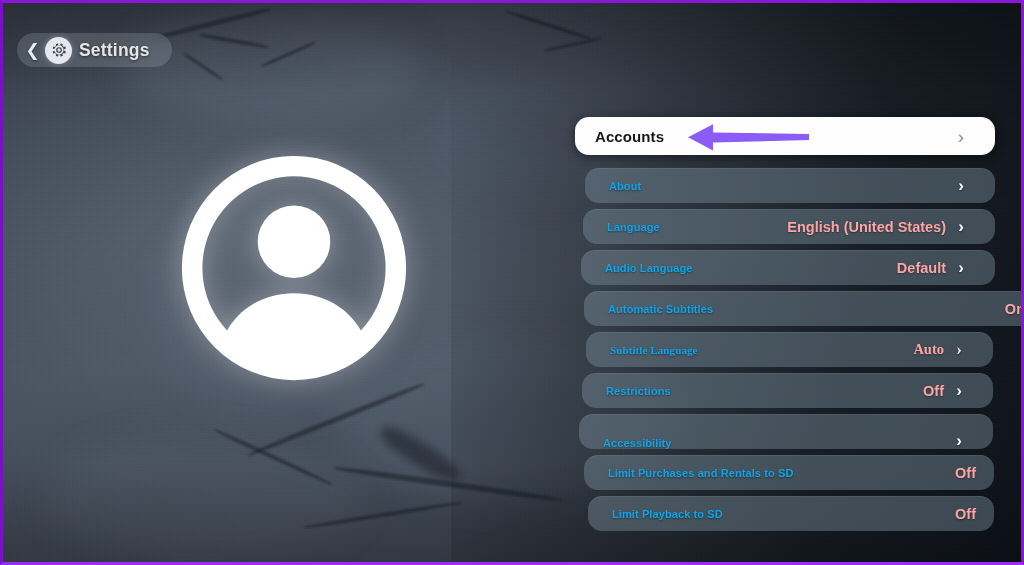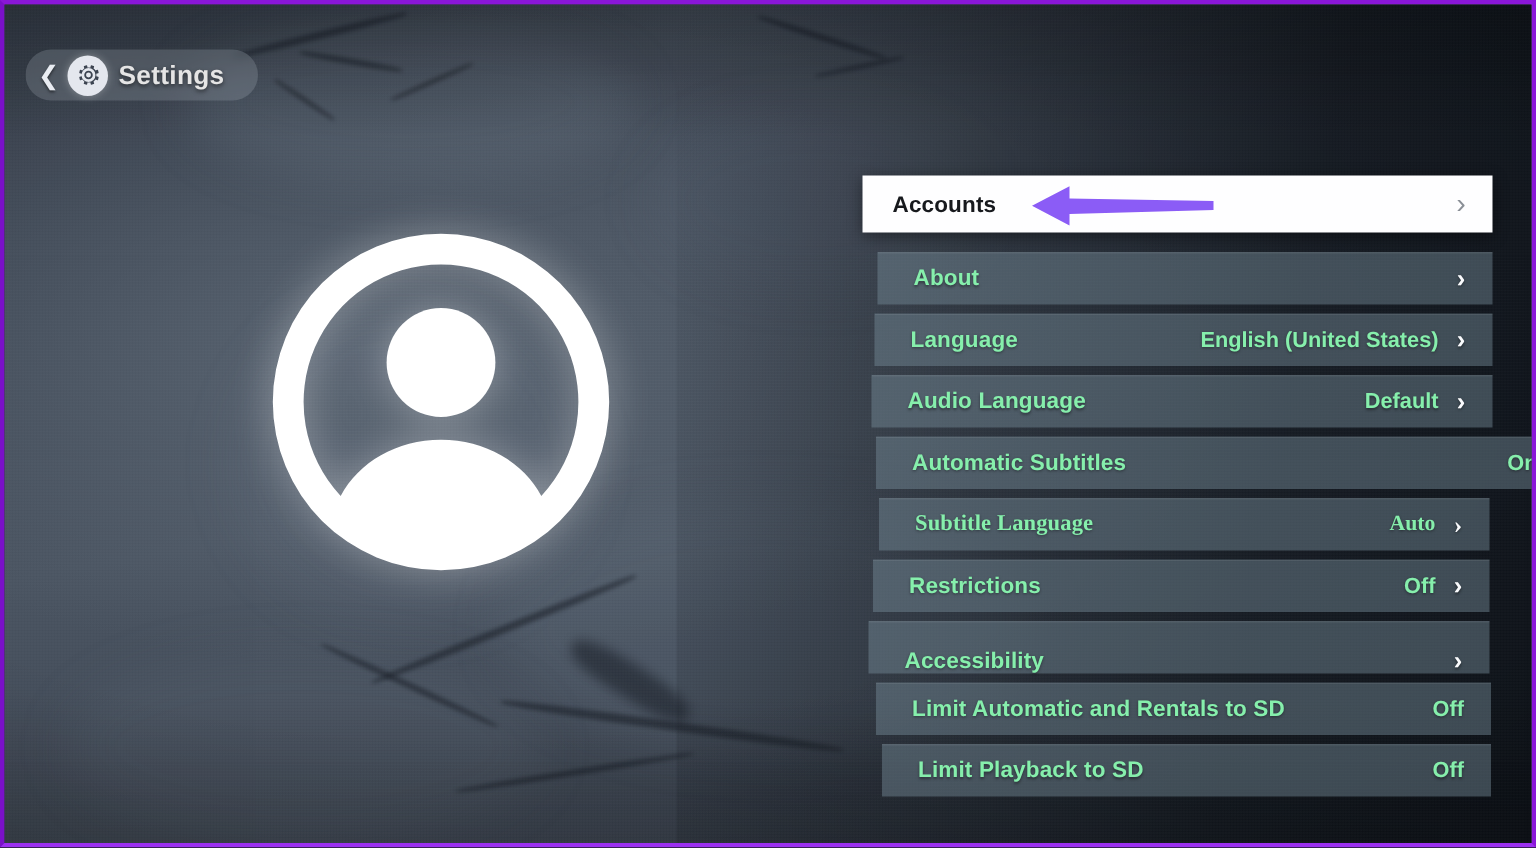--- a/index.html
+++ b/index.html
@@ -130,40 +130,40 @@
   .list {
     position: absolute;
     left: 572px; top: 114px;
     width: 420px;
   }
 
   .row {
     position: relative;
     height: 35px;
     margin-bottom: 6px;
-    border-radius: 0;
+    border-radius: 14px;
     display: flex;
     align-items: center;
-    padding: 0 13px 0 24px;
+    padding: 0 26px 0 24px;
     background: rgba(118,140,152,0.46);
     box-shadow: inset 0 1px 0 rgba(255,255,255,0.07);
   }
   .row .label {
-    font-size: 15px;
+    font-size: 11px;
     font-weight: bold;
-    color: #86efac;
+    color: #0ea5e9;
     letter-spacing: 0.1px;
     white-space: nowrap;
     text-shadow: 0 1px 2px rgba(0,0,0,0.42);
   }
   .row .spacer { flex: 1 1 auto; }
   .row .value {
     font-size: 14.5px;
     font-weight: bold;
-    color: #86efac;
+    color: #fca5a5;
     white-space: nowrap;
     text-shadow: 0 1px 2px rgba(0,0,0,0.42);
   }
   .row .chev {
     width: 16px;
     margin-left: 7px;
     text-align: center;
     font-size: 17px;
     font-weight: bold;
     line-height: 1;
@@ -306,21 +306,21 @@
     </div>
 
     <div class="row i7">
       <span class="label">Accessibility</span>
       <span class="spacer"></span>
       <span class="value"></span>
       <span class="chev">›</span>
     </div>
 
     <div class="row i8 no-chev">
-      <span class="label">Limit Automatic and Rentals to SD</span>
+      <span class="label">Limit Purchases and Rentals to SD</span>
       <span class="spacer"></span>
       <span class="value">Off</span>
     </div>
 
     <div class="row i9 no-chev">
       <span class="label">Limit Playback to SD</span>
       <span class="spacer"></span>
       <span class="value">Off</span>
     </div>
 

